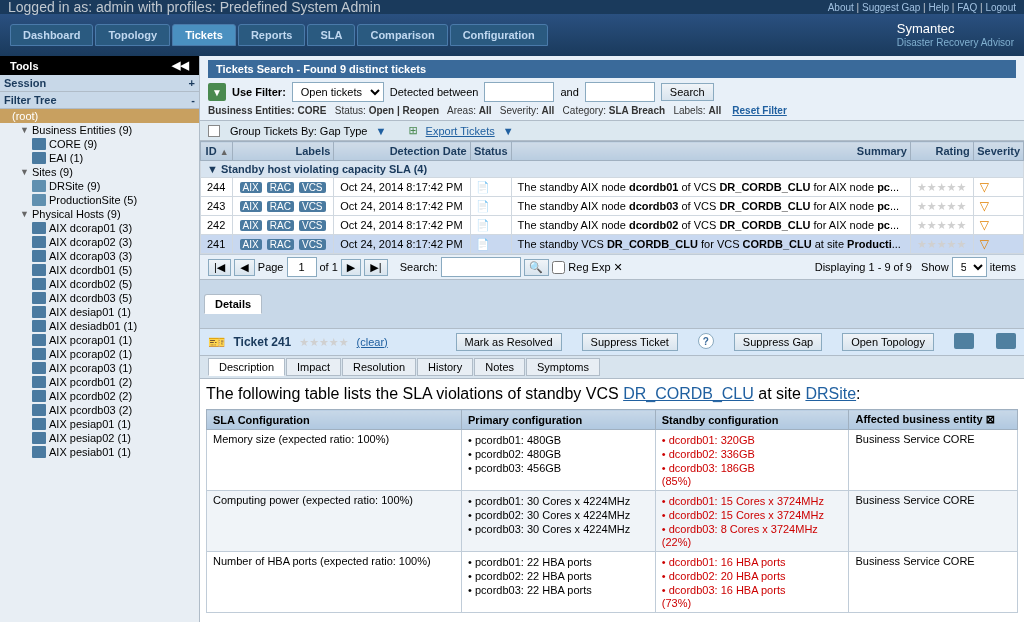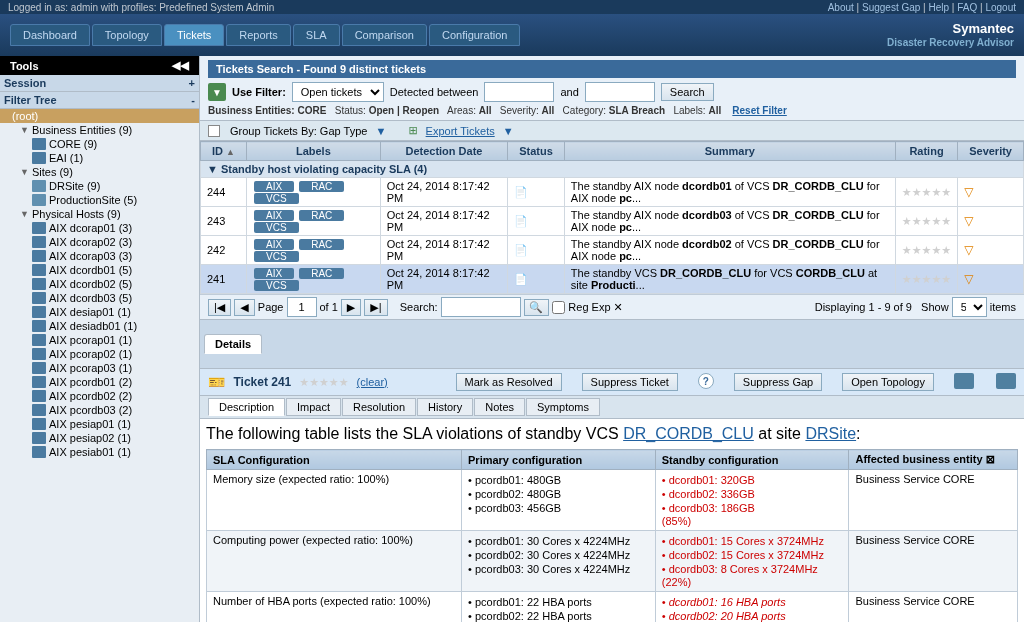--- a/index.html
+++ b/index.html
@@ -1,29 +1,29 @@
 <!DOCTYPE html>
 <html><head>
   <meta charset="utf-8">
   <style>
     * { margin: 0; padding: 0; box-sizing: border-box; }
     body { font-family: Arial, sans-serif; font-size: 11px; background: #d0d8e0; width: 1024px; height: 622px; overflow: hidden; }
 
     
     .top-bar { background: #1a3a5c; height: 14px; display: flex; align-items: center; justify-content: space-between; padding: 0 8px; }
-    .top-bar-left { color: #c0c8d0; font-size: 10px; }
+    .top-bar-left { color: #c0c8d0; font-size: 14px; }
     .top-bar-right { color: #c0c8d0; font-size: 10px; }
     .top-bar-right a { color: #a0c0e0; text-decoration: none; }
 
     
     .header { background: linear-gradient(to bottom, #2a5080, #1a3a5c); height: 42px; display: flex; align-items: center; justify-content: space-between; padding: 0 10px; }
     .nav-tabs { display: flex; gap: 2px; align-items: center; height: 100%; }
-    .nav-tab { padding: 4px 12px; border-radius: 3px 3px 0 0; cursor: pointer; font-size: 11px; font-weight: normal; color: #c0d8f0; background: #2a5a80; border: 1px solid #4a7aaa; text-align: center; }
+    .nav-tab { padding: 4px 12px; border-radius: 3px 3px 0 0; cursor: pointer; font-size: 11px; font-weight: bold; color: #c0d8f0; background: #2a5a80; border: 1px solid #4a7aaa; text-align: center; }
     .nav-tab.active { background: #4a90c0; color: white; }
-    .brand { color: white; text-align: right; font-size: 13px; font-weight: bold; line-height: 1.2; }
+    .brand { color: white; font-size: 13px; font-weight: normal; line-height: 1.2; }
     .brand-sub { font-size: 10px; color: #80b0d0; }
 
     
     .main-layout { display: flex; height: 566px; }
 
     
     .sidebar { width: 200px; background: #e8eef4; border-right: 1px solid #b0bcc8; overflow-y: auto; flex-shrink: 0; }
     .sidebar-header { background: #000000; color: white; padding: 3px 10px; font-weight: bold; font-size: 11px; display: flex; justify-content: space-between; align-items: center; }
     .sidebar-section { background: #c8d8e8; border-bottom: 1px solid #b0bcc8; padding: 2px 4px; font-weight: bold; font-size: 11px; display: flex; justify-content: space-between; cursor: pointer; }
     .sidebar-section span { color: #1a3a5c; }
@@ -50,25 +50,25 @@
     .filter-line { font-size: 10px; color: #333; }
     .filter-line span { font-weight: bold; }
     .link-style { color: #2060a0; text-decoration: underline; cursor: pointer; }
 
     
     .toolbar-row { display: flex; align-items: center; gap: 8px; padding: 3px 8px; background: #dce8f0; border-bottom: 1px solid #b0bcc8; }
 
     
     .tickets-table-area { background: white; overflow-y: auto; flex-shrink: 0; }
     .tickets-table { width: 100%; border-collapse: collapse; font-size: 11px; }
-    .tickets-table th { background: linear-gradient(to bottom, #d0dce8, #b8cce0); padding: 3px 11px; border: 1px solid #a0b0c0; text-align: center; font-weight: bold; color: #1a3a5c; white-space: nowrap; }
+    .tickets-table th { background: linear-gradient(to bottom, #d0dce8, #b8cce0); padding: 3px 3px; border: 1px solid #a0b0c0; text-align: right; font-weight: bold; color: #1a3a5c; white-space: nowrap; }
     .tickets-table td { padding: 2px 6px; border: 1px solid #d0d8e0; }
     .tickets-table tr.selected td { background: #c8d8f0; }
     .section-header td { background: #d8e4f0; font-weight: bold; color: #1a3a5c; }
-    .label-badge { display: inline-block; padding: 0 12px; background: #4a7aa0; color: white; font-size: 10px; border-radius: 2px; margin: 0 1px; }
+    .label-badge { display: inline-block; padding: 0 3px; background: #4a7aa0; color: white; font-size: 10px; border-radius: 2px; margin: 0 1px; }
     .star { color: #d0d0d0; font-size: 11px; }
     .triangle-down { color: #e08000; font-size: 12px; }
     .doc-icon { color: #5080b0; cursor: pointer; }
 
     
     .pagination-row { display: flex; align-items: center; justify-content: space-between; padding: 2px 8px; background: #e8f0f8; border-top: 1px solid #c0ccd8; font-size: 11px; }
     .page-nav { display: flex; align-items: center; gap: 3px; }
     .page-btn { border: 1px solid #8aaac0; background: linear-gradient(to bottom, #f0f4f8, #d8e4ee); padding: 1px 5px; cursor: pointer; font-size: 11px; }
 
     
@@ -483,21 +483,21 @@
             <tr>
               <td>Number of HBA ports (expected ratio: 100%)</td>
               <td>
                 <ul class="bullet-list">
                   <li>pcordb01: 22 HBA ports</li>
                   <li>pcordb02: 22 HBA ports</li>
                   <li>pcordb03: 22 HBA ports</li>
                 </ul>
               </td>
               <td>
-                <ul class="bullet-list red-bullet" style="color:#cc0000;font-style:italic;">
+                <ul class="bullet-list red-bullet" style="color:#cc0000;">
                   <li>dcordb01: 16 HBA ports</li>
                   <li>dcordb02: 20 HBA ports</li>
                   <li>dcordb03: 16 HBA ports</li>
                 </ul>
                 <span class="red-text">(73%)</span>
               </td>
               <td>Business Service CORE</td>
             </tr>
           </tbody>
         </table>

